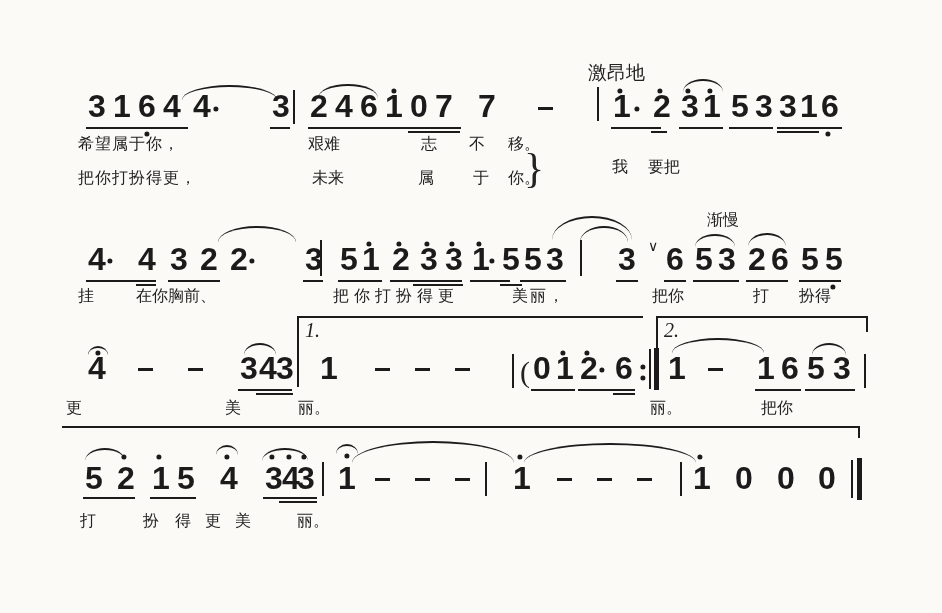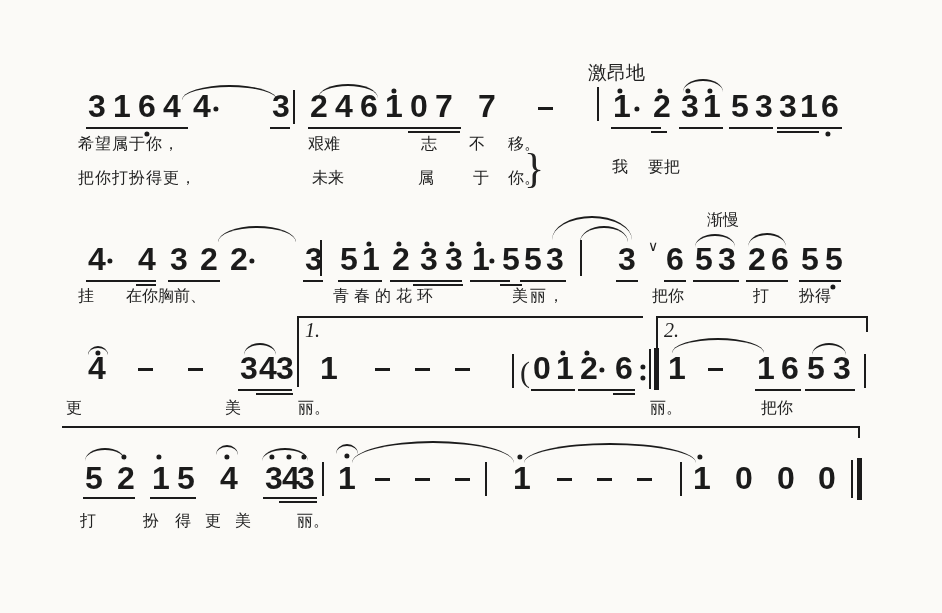--- a/index.html
+++ b/index.html
@@ -137,22 +137,22 @@
       <div class="el note" style="left: 825px; top: 243px;">5</div>
       <div class="el dot" style="left: 833px; top: 287px; width: 5.2px; height: 5.2px;"></div>
       <div class="el hl" style="left: 616px; top: 280px; width: 22px;"></div>
       <div class="el hl" style="left: 664px; top: 280px; width: 22px;"></div>
       <div class="el hl" style="left: 693px; top: 280px; width: 46px;"></div>
       <div class="el hl" style="left: 746px; top: 280px; width: 42px;"></div>
       <div class="el hl" style="left: 799px; top: 280px; width: 42px;"></div>
       <div class="el arc" style="left: 695px; top: 234px; width: 40px; height: 13px;"></div>
       <div class="el arc" style="left: 748px; top: 233px; width: 38px; height: 14px;"></div>
       <div class="el txt" style="left: 78px; top: 288px;">挂</div>
-      <div class="el txt" style="left: 126px; top: 288px;">在你胸前、</div>
-      <div class="el txt" style="left: 333px; top: 288px; letter-spacing: 5px;">青春的花环</div>
+      <div class="el txt" style="left: 136px; top: 288px;">在你胸前、</div>
+      <div class="el txt" style="left: 333px; top: 288px; letter-spacing: 5px;">把你打扮得更</div>
       <div class="el txt" style="left: 512px; top: 288px; letter-spacing: 2px;">美丽，</div>
       <div class="el txt" style="left: 652px; top: 288px;">把你</div>
       <div class="el txt" style="left: 753px; top: 288px;">打</div>
       <div class="el txt" style="left: 799px; top: 288px;">扮得</div>
     </div>
     <div class="system">
       <div class="el hl" style="left: 297px; top: 316px; width: 346px;"></div>
       <div class="el vl" style="left: 297px; top: 317px; height: 70px;"></div>
       <div class="el txt ital" style="left: 305px; top: 320px; font-size: 20px;">1.</div>
       <div class="el hl" style="left: 656px; top: 316px; width: 212px;"></div>

